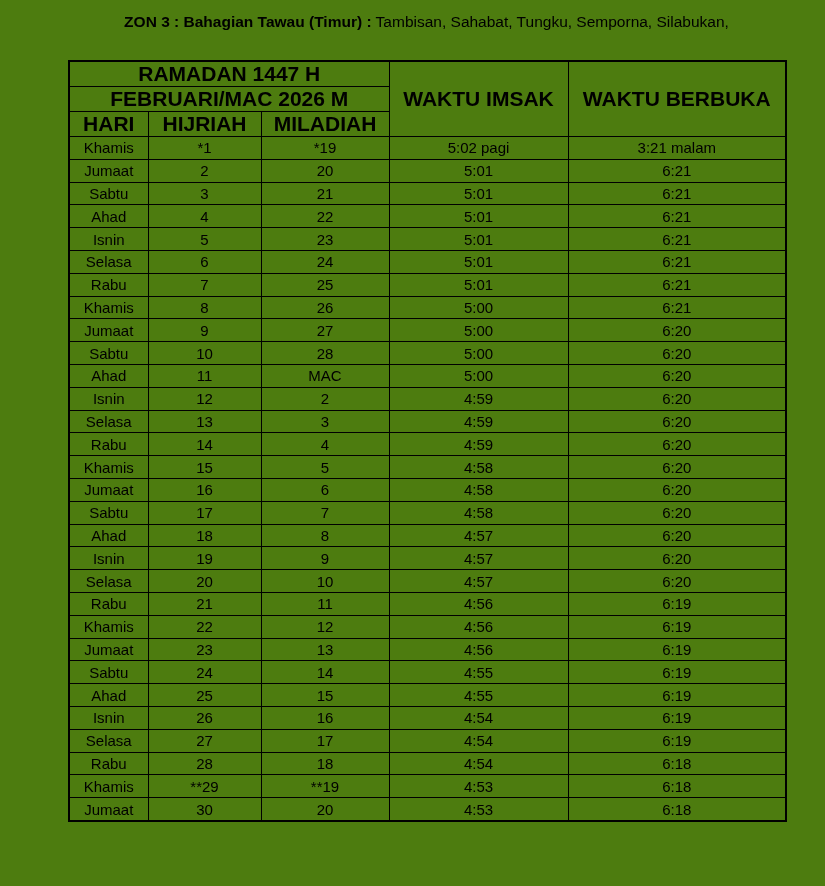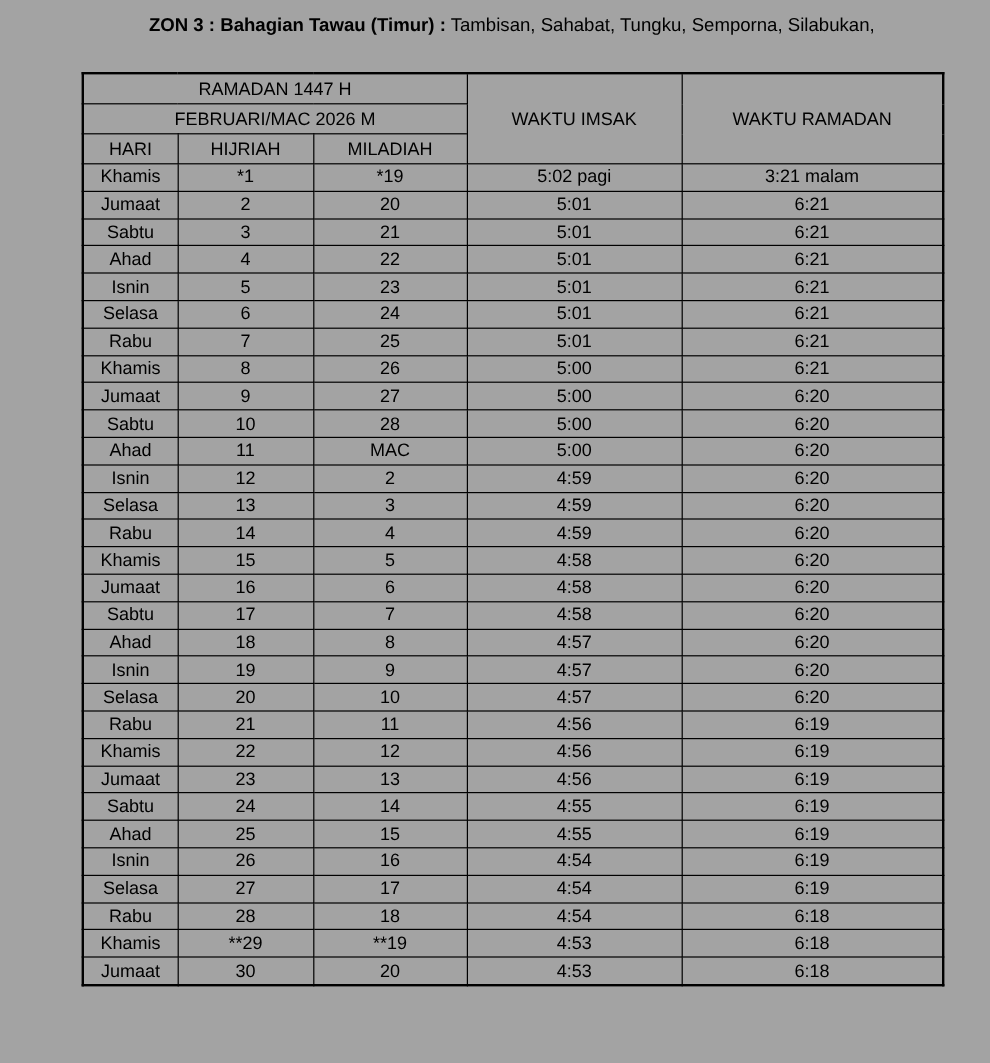--- a/index.html
+++ b/index.html
@@ -6,21 +6,21 @@
     margin: 0;
     padding: 0;
     background: #ffffff;
     font-family: "Liberation Sans", sans-serif;
     color: #000000;
   }
   .page {
     position: relative;
     width: 825px;
     height: 886px;
-    background: #a3a3a3;
+    background: #4d7c0f;
     overflow: hidden;
   }
   .title-block {
     margin: 10px 0 0 68px;
     width: 717px;
     text-align: center;
     font-size: 15.5px;
     line-height: 23px;
   }
   .title-bold { font-weight: bold; }
@@ -34,22 +34,22 @@
   table.timetable th,
   table.timetable td {
     border: 1.6px solid #000;
     padding: 0;
     text-align: center;
     vertical-align: middle;
     overflow: hidden;
     white-space: nowrap;
   }
   table.timetable thead th {
-    font-weight: normal;
-    font-size: 15px;
+    font-weight: bold;
+    font-size: 21px;
     height: 24px;
   }
   table.timetable tbody td {
     font-weight: normal;
     font-size: 15px;
     height: 21.8px;
   }
   col.c-hari     { width: 79px; }
   col.c-hijriah  { width: 113px; }
   col.c-miladiah { width: 128px; }
@@ -70,21 +70,21 @@
       <col class="c-hari">
       <col class="c-hijriah">
       <col class="c-miladiah">
       <col class="c-imsak">
       <col class="c-berbuka">
     </colgroup>
     <thead>
       <tr>
         <th colspan="3">RAMADAN 1447 H</th>
         <th rowspan="3">WAKTU IMSAK</th>
-        <th rowspan="3">WAKTU RAMADAN</th>
+        <th rowspan="3">WAKTU BERBUKA</th>
       </tr>
       <tr>
         <th colspan="3">FEBRUARI/MAC 2026 M</th>
       </tr>
       <tr>
         <th>HARI</th>
         <th>HIJRIAH</th>
         <th>MILADIAH</th>
       </tr>
     </thead>

